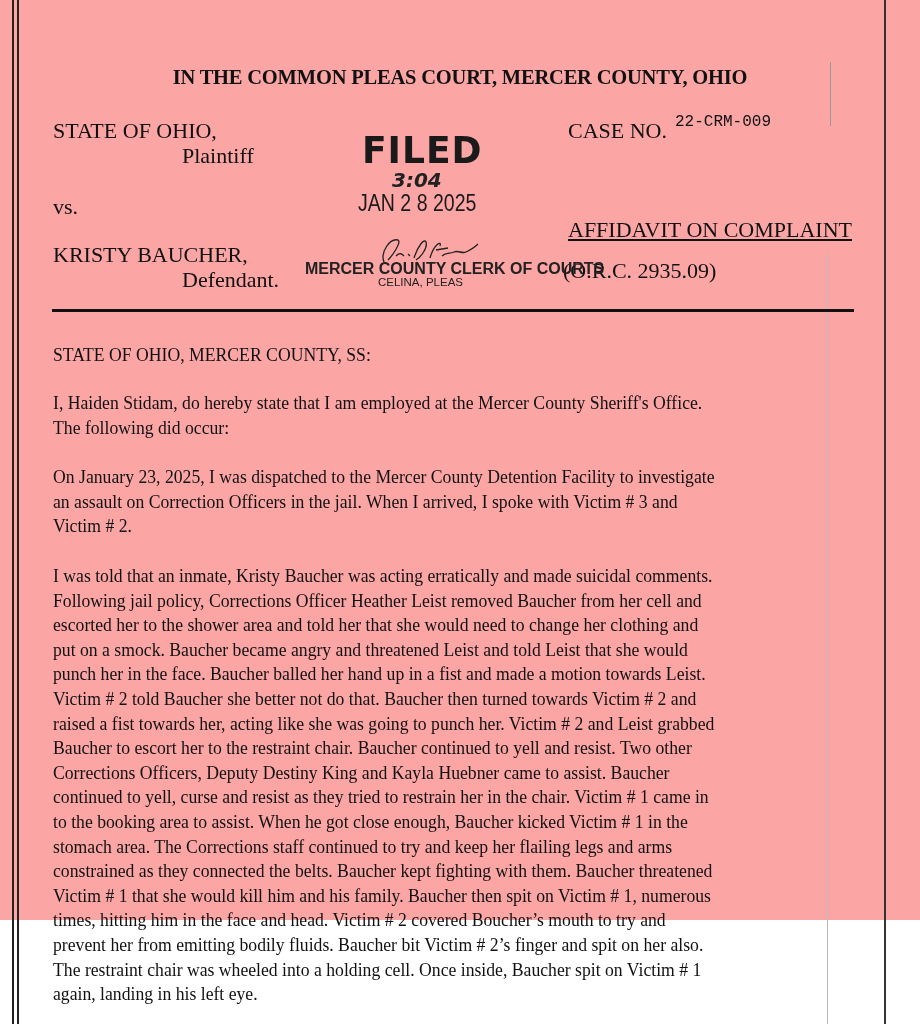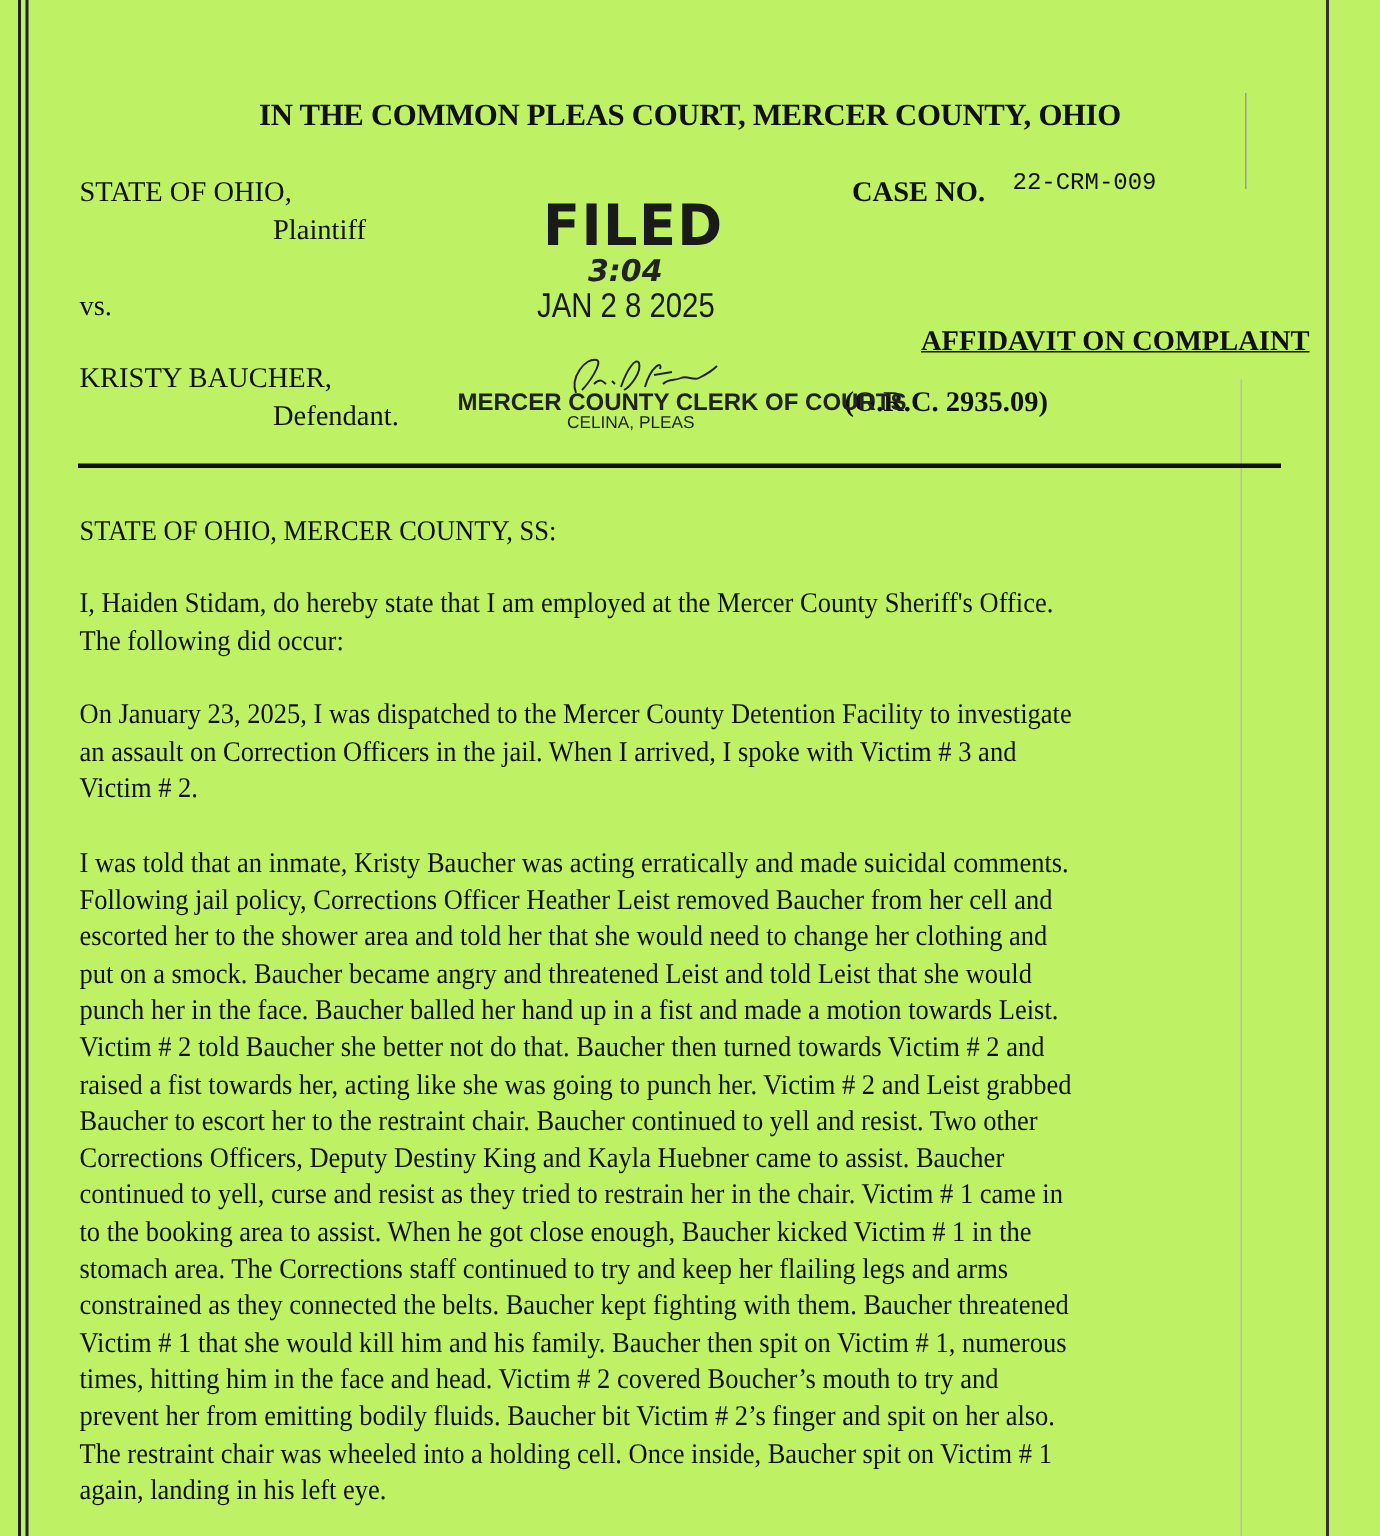--- a/index.html
+++ b/index.html
@@ -1,24 +1,24 @@
 <!DOCTYPE html>
 <html><head>
 <meta charset="utf-8">
 <style>
   html, body { margin: 0; padding: 0; background: #ffffff; }
   body { width: 920px; height: 1024px; position: relative; overflow: hidden; font-family: "Liberation Serif", "DejaVu Serif", serif; color: #111; }
-  .page { position: absolute; left: 0; top: 0; width: 920px; height: 1024px; background: #bef264; }
+  .page { position: absolute; left: 0; top: 0; width: 920px; height: 920px; background: #fca5a5; }
   .border-left-1 { position: absolute; left: 12px; top: 0; width: 2px; height: 1024px; background: #222; }
   .border-left-2 { position: absolute; left: 17px; top: 0; width: 2px; height: 1024px; background: #222; }
   .border-right { position: absolute; left: 884px; top: 0; width: 2px; height: 1024px; background: #333; }
   .scan-line { position: absolute; width: 1px; background: #999; }
   .court-title { position: absolute; left: 0; width: 920px; top: 66px; text-align: center; font-weight: bold; font-size: 20.5px; letter-spacing: -0.2px; }
-  .caption-text { position: absolute; font-size: 19px; white-space: nowrap; }
-  .bold { font-weight: bold; }
+  .caption-text { position: absolute; font-size: 22px; white-space: nowrap; }
+  .bold { font-weight: normal; }
   .underline { text-decoration: underline; }
   .case-num-val { position: absolute; font-family: "Liberation Mono", "DejaVu Sans Mono", monospace; font-size: 16px; }
   .stamp-filed { position: absolute; left: 362px; top: 128px; font-family: "DejaVu Sans", sans-serif; font-weight: bold; font-size: 38px; letter-spacing: 1px; color: #1a1a1a; transform: scaleX(0.95); transform-origin: left; }
   .stamp-time { position: absolute; left: 392px; top: 168px; font-family: "DejaVu Sans", sans-serif; font-size: 20px; color: #222; font-style: italic; font-weight: bold; }
   .stamp-date { position: absolute; left: 358px; top: 190px; font-family: "Liberation Sans Narrow", "Liberation Sans", sans-serif; font-size: 23px; color: #1a1a1a; transform: scaleX(0.85); transform-origin: left; white-space: nowrap; }
   .stamp-clerk { position: absolute; left: 305px; top: 260px; font-family: "Liberation Sans", sans-serif; font-size: 16px; font-weight: bold; color: #222; white-space: nowrap; }
   .stamp-city { position: absolute; left: 378px; top: 276px; font-family: "Liberation Sans", sans-serif; font-size: 11.5px; color: #222; white-space: nowrap; }
   .signature { position: absolute; left: 370px; top: 232px; width: 110px; height: 36px; }
   .rule { position: absolute; left: 52px; top: 309px; width: 802px; height: 3px; background: #111; }
   .para { position: absolute; left: 53px; width: 820px; font-size: 19px; line-height: 24.6px; transform: scaleX(0.93); transform-origin: left; }
@@ -38,21 +38,21 @@
   <div class="court-title">IN THE COMMON PLEAS COURT, MERCER COUNTY, OHIO</div>
 
   <div class="caption-text" style="left:53px; top:118px;">STATE OF OHIO,</div>
   <div class="caption-text" style="left:182px; top:143px;">Plaintiff</div>
   <div class="caption-text" style="left:53px; top:194px;">vs.</div>
   <div class="caption-text" style="left:53px; top:242px;">KRISTY BAUCHER,</div>
   <div class="caption-text" style="left:182px; top:267px;">Defendant.</div>
 
   <div class="caption-text bold" style="left:568px; top:118px;">CASE NO.</div>
   <div class="case-num-val" style="left:675px; top:113px;">22-CRM-009</div>
-  <div class="caption-text bold underline" style="left:568px; top:217px;margin-left:46px;">AFFIDAVIT ON COMPLAINT</div>
+  <div class="caption-text bold underline" style="left:568px; top:217px;">AFFIDAVIT ON COMPLAINT</div>
   <div class="caption-text bold" style="left:563px; top:258px;">(O.R.C. 2935.09)</div>
 
   <div class="stamp-filed">FILED</div>
   <div class="stamp-time">3:04</div>
   <div class="stamp-date">JAN 2 8  2025</div>
   <svg class="signature" viewBox="0 0 110 36">
     <path d="M14 30 C 10 20, 20 6, 28 8 C 32 10, 22 24, 18 28 M26 24 C 30 20, 32 22, 34 24 M38 22 L 40 24 M44 26 C 48 14, 54 6, 56 10 C 58 16, 50 26, 46 28 M60 26 C 64 12, 72 8, 70 14 M66 18 L 78 16 M72 24 C 76 20, 80 22, 84 20 C 88 18, 92 22, 96 20 C 100 18, 104 16, 108 12" fill="none" stroke="#222" stroke-width="1.3"></path>
   </svg>
   <div class="stamp-clerk">MERCER COUNTY CLERK OF COURTS</div>
   <div class="stamp-city">CELINA, PLEAS</div>

